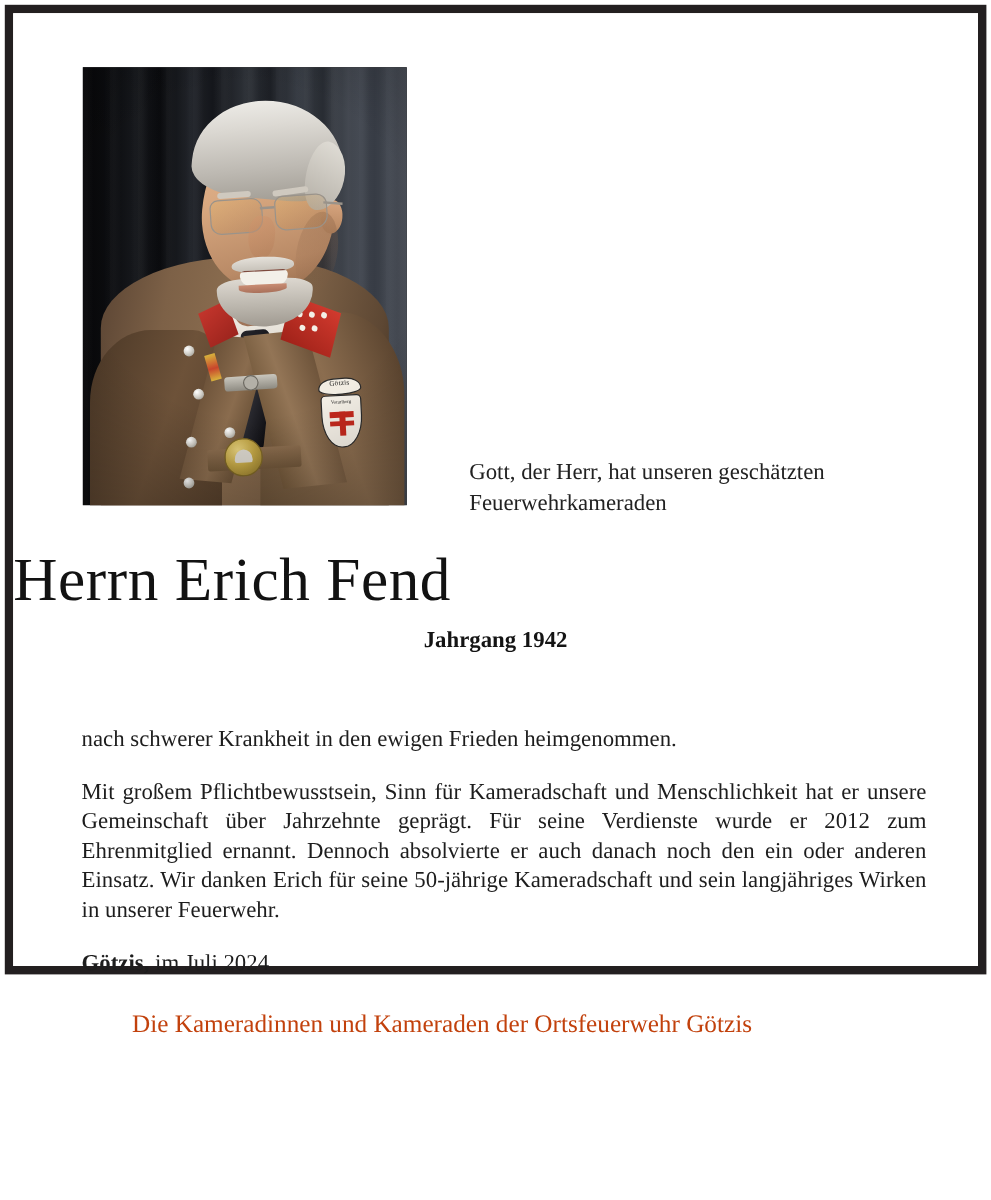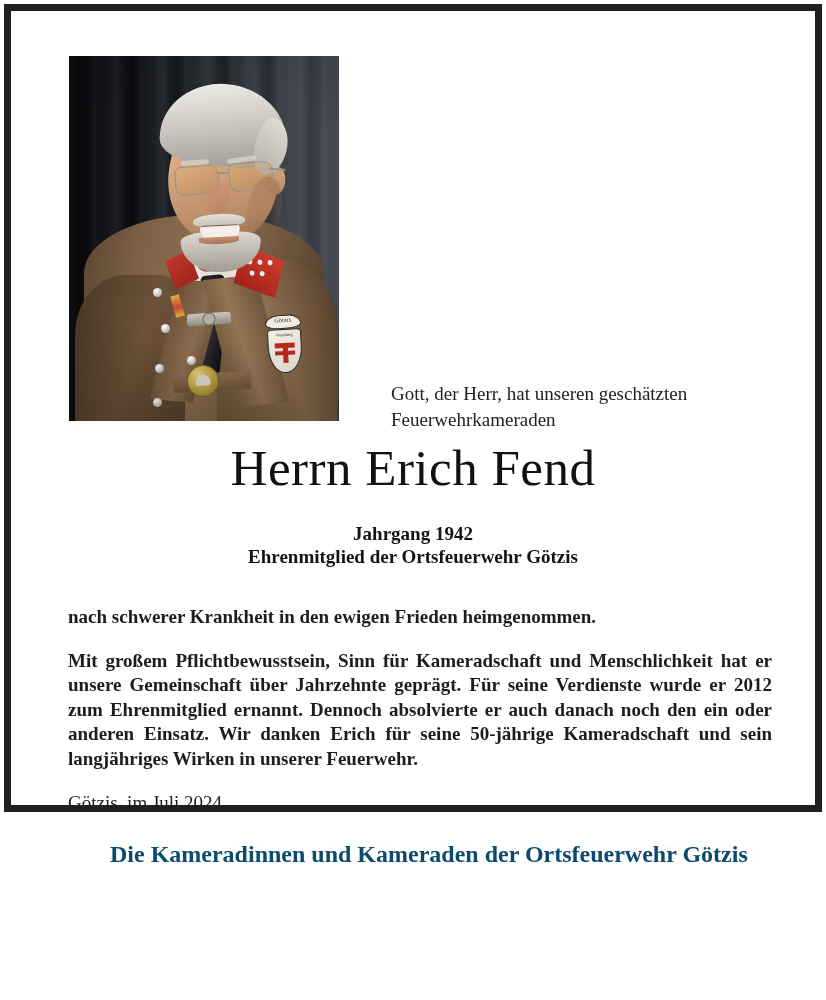--- a/index.html
+++ b/index.html
@@ -474,23 +474,23 @@
     left: 380px;
     top: 370px;
     width: 385px;
     font-size: 19px;
     line-height: 26px;
     color: #222;
   }
   .name {
     position: absolute;
     left: 0;
-    top: 428px;
+    top: 444px;
     width: 100%;
-    text-align: center;
+    text-align: left;
     font-size: 51px;
     line-height: 58px;
     letter-spacing: .5px;
     color: #121212;
     font-family: Liberation Serif, serif;
   }
   .subtitle {
     position: absolute;
     left: 0;
     top: 511px;
@@ -506,36 +506,35 @@
     left: 57px;
     top: 575px;
     width: 704px;
   }
   .para {
     font-size: 19px;
     line-height: 24.5px;
     text-align: justify;
     color: #1d1d1d;
     margin-bottom: 15px;
-    font-weight: bold;
   }
   .para.nojust { text-align: left; }
   .place {
     font-size: 19px;
     line-height: 24px;
     color: #1d1d1d;
     margin-top: 20px;
   }
-  .place b { font-weight: normal; }
+  .place b { font-weight: bold; }
   .signature {
     margin-top: 26px;
     padding-left: 42px;
-    font-weight: bold;
-    font-size: 24px;
-    color: #0c4a6e;
+    font-weight: normal;
+    font-size: 21px;
+    color: #c2410c;
   }
 </style>
 </head>
 <body>
 
 <div class="notice">
   <div class="inner">
 
     <div class="photo">
       <div class="backdrop"></div>
@@ -601,21 +600,20 @@
 
       <div class="backdrop-vignette"></div>
     </div>
 
     <div class="intro">Gott, der Herr, hat unseren geschätzten Feuerwehrkameraden</div>
 
     <div class="name">Herrn Erich Fend</div>
 
     <div class="subtitle">
       <div>Jahrgang 1942</div>
-      <div>Ehrenmitglied der Ortsfeuerwehr Götzis</div>
     </div>
 
     <div class="paras">
       <p class="para nojust">nach schwerer Krankheit in den ewigen Frieden heimgenommen.</p>
       <p class="para">Mit großem Pflichtbewusstsein, Sinn für Kameradschaft und Menschlichkeit hat er unsere Gemeinschaft über Jahrzehnte geprägt. Für seine Verdienste wurde er 2012 zum Ehrenmitglied ernannt. Dennoch absolvierte er auch danach noch den ein oder anderen Einsatz. Wir danken Erich für seine 50-jährige Kameradschaft und sein langjähriges Wirken in unserer Feuerwehr.</p>
 
       <div class="place"><b>Götzis,</b><span> im Juli 2024</span></div>
 
       <div class="signature">Die Kameradinnen und Kameraden der Ortsfeuerwehr Götzis</div>
     </div>

